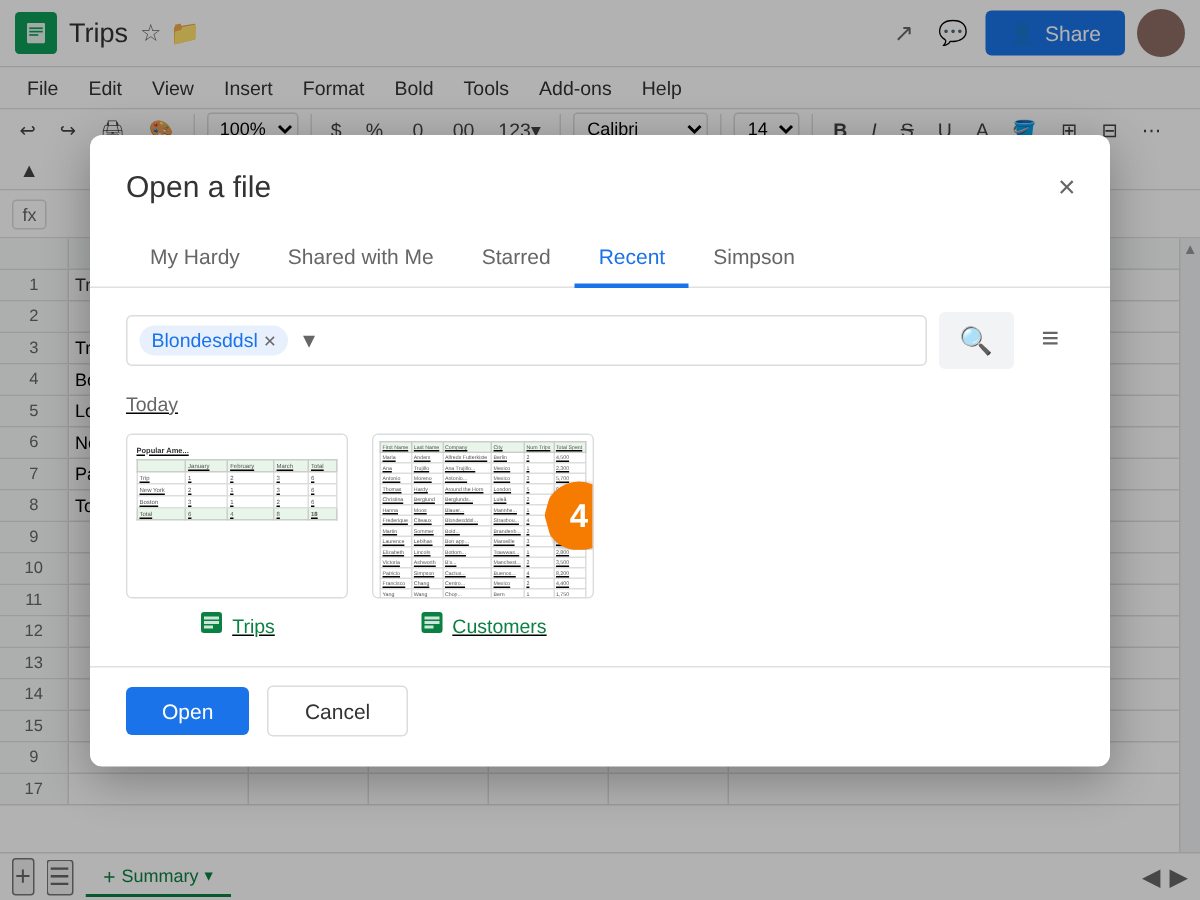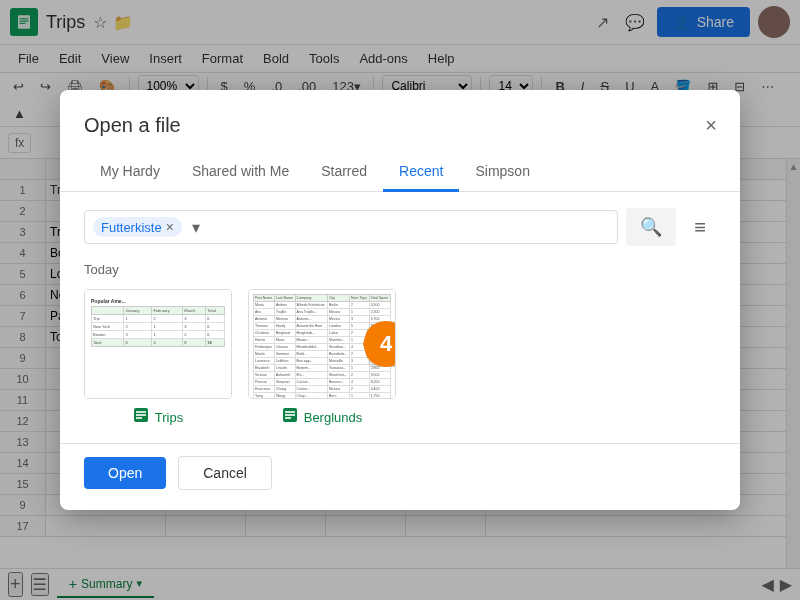--- a/index.html
+++ b/index.html
@@ -66,21 +66,21 @@
     
     .filter-bar { display: flex; align-items: center; gap: 8px; padding: 16px 24px 8px 24px; }
     .filter-input-wrap { display: flex; align-items: center; border: 1px solid #dadce0; border-radius: 4px; padding: 6px 8px; flex: 1; gap: 6px; background: #fff; }
     .filter-chip { background: #e8f0fe; border: none; border-radius: 16px; padding: 2px 8px; font-size: 13px; color: #1a73e8; display: flex; align-items: center; gap: 4px; cursor: pointer; }
     .filter-chip-x { color: #666; font-size: 14px; cursor: pointer; }
     .filter-dropdown { background: none; border: none; color: #666; font-size: 16px; cursor: pointer; padding: 0 4px; }
     .filter-search-btn { background: #f1f3f4; border: none; border-radius: 4px; padding: 8px 14px; cursor: pointer; color: #666; font-size: 18px; }
     .filter-view-btn { background: none; border: none; color: #666; font-size: 20px; cursor: pointer; padding: 6px 10px; border-radius: 4px; }
 
     
-    .file-list-area { padding: 8px 24px 16px 24px; overflow-y: auto; flex: 1; }
+    .file-list-area { padding: 8px 24px 16px 24px; overflow-y: auto; flex: 1; text-decoration: underline; }
     .section-label { font-size: 13px; color: #666; margin-bottom: 12px; font-weight: 500; }
     .file-grid { display: flex; gap: 16px; flex-wrap: wrap; }
     .file-item { display: flex; flex-direction: column; align-items: center; cursor: pointer; }
     .file-thumb { width: 148px; height: 110px; background: #f8f9fa; border: 1px solid #dadce0; border-radius: 4px; overflow: hidden; position: relative; }
     .thumb-inner { width: 100%; height: 100%; background: #fff; padding: 4px; }
     .file-label { display: flex; align-items: center; gap: 6px; margin-top: 8px; font-size: 13px; color: #333; }
     .file-icon { color: #0b8043; font-size: 16px; font-weight: bold; }
 
     
     .dialog-footer { display: flex; align-items: center; gap: 12px; padding: 12px 24px 20px 24px; border-top: 1px solid #e0e0e0; }
@@ -356,21 +356,21 @@
         <div class="tab">My Hardy</div>
         <div class="tab">Shared with Me</div>
         <div class="tab">Starred</div>
         <div class="tab active">Recent</div>
         <div class="tab">Simpson</div>
       </div>
 
       <div class="filter-bar">
         <div class="filter-input-wrap">
           <div class="filter-chip">
-            <span>Futterkiste</span>
+            <span>Blondesddsl</span>
             <span class="filter-chip-x">×</span>
           </div>
           <button class="filter-dropdown">▾</button>
         </div>
         <button class="filter-search-btn">
           <span>🔍</span>
         </button>
         <button class="filter-view-btn">≡</button>
       </div>
 
@@ -567,21 +567,21 @@
 
               <div style="position:absolute;right:-14px;top:50%;transform:translateY(-50%);width:46px;height:46px;background:#f57c00;display:flex;align-items:center;justify-content:center;color:white;font-size:22px;font-weight:bold;border-radius:50%;box-shadow:2px 2px 8px rgba(0,0,0,0.3);clip-path:polygon(14% 0%, 100% 0%, 100% 100%, 14% 100%, 0% 50%);">4</div>
             </div>
             <div class="file-label">
               <span class="file-icon"><svg width="16" height="16" viewBox="0 0 16 16">
                     <rect x="1" y="1" width="14" height="14" rx="2" fill="#0b8043"></rect>
                     <rect x="3" y="4" width="10" height="2" fill="white" opacity="0.8"></rect>
                     <rect x="3" y="7" width="10" height="2" fill="white" opacity="0.8"></rect>
                     <rect x="3" y="10" width="6" height="2" fill="white" opacity="0.8"></rect>
                   </svg></span>
-              <span style="color:#0b8043;">Berglunds</span>
+              <span style="color:#0b8043;">Customers</span>
             </div>
           </div>
 
         </div>
       </div>
 
       <div class="dialog-footer">
         <button class="open-btn">Open</button>
         <button class="cancel-btn">Cancel</button>
       </div>

